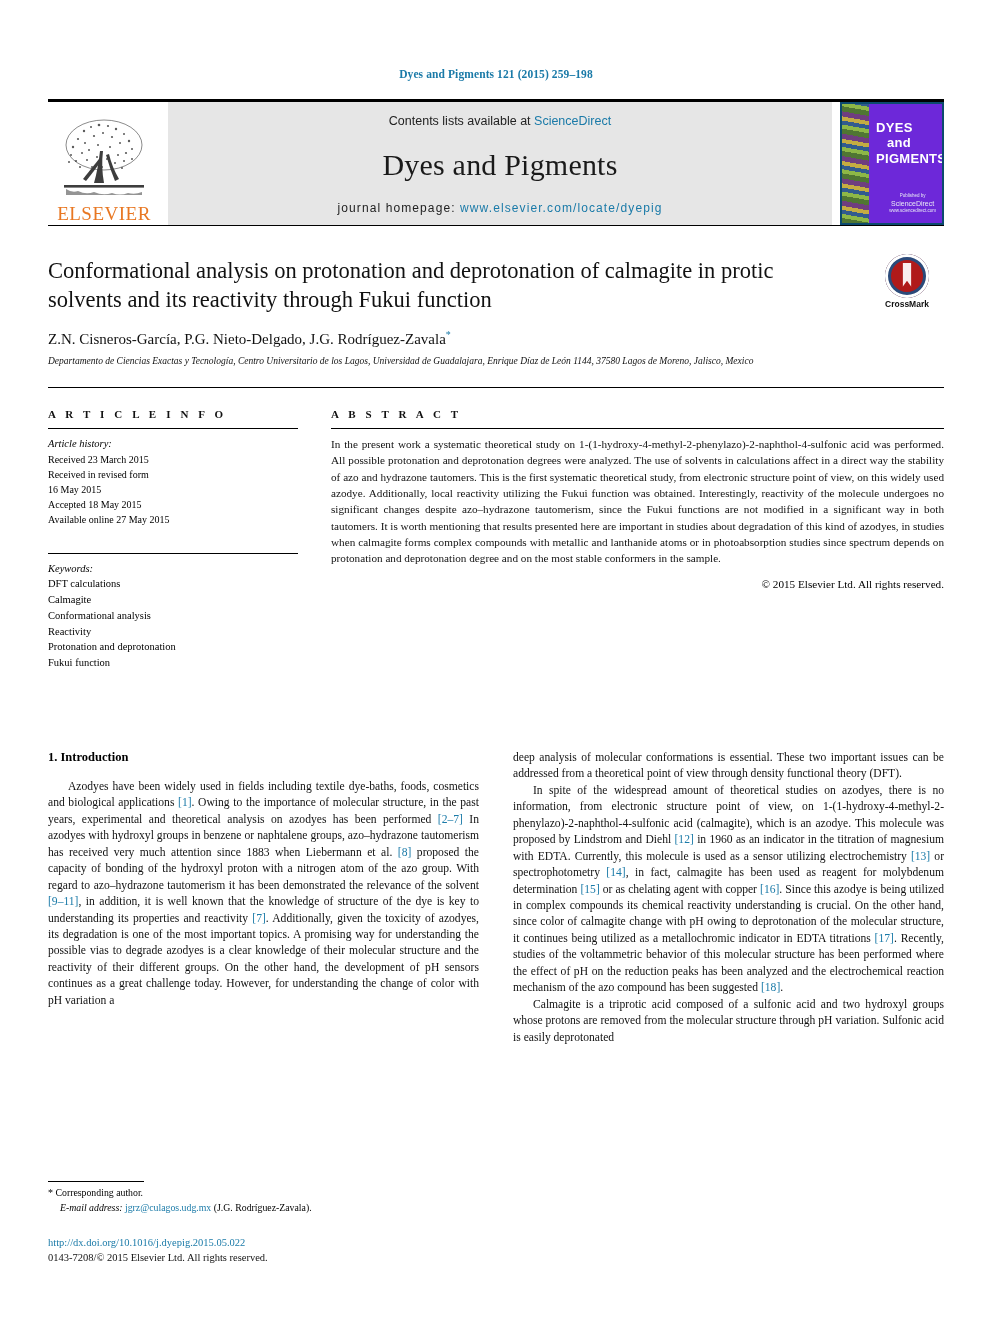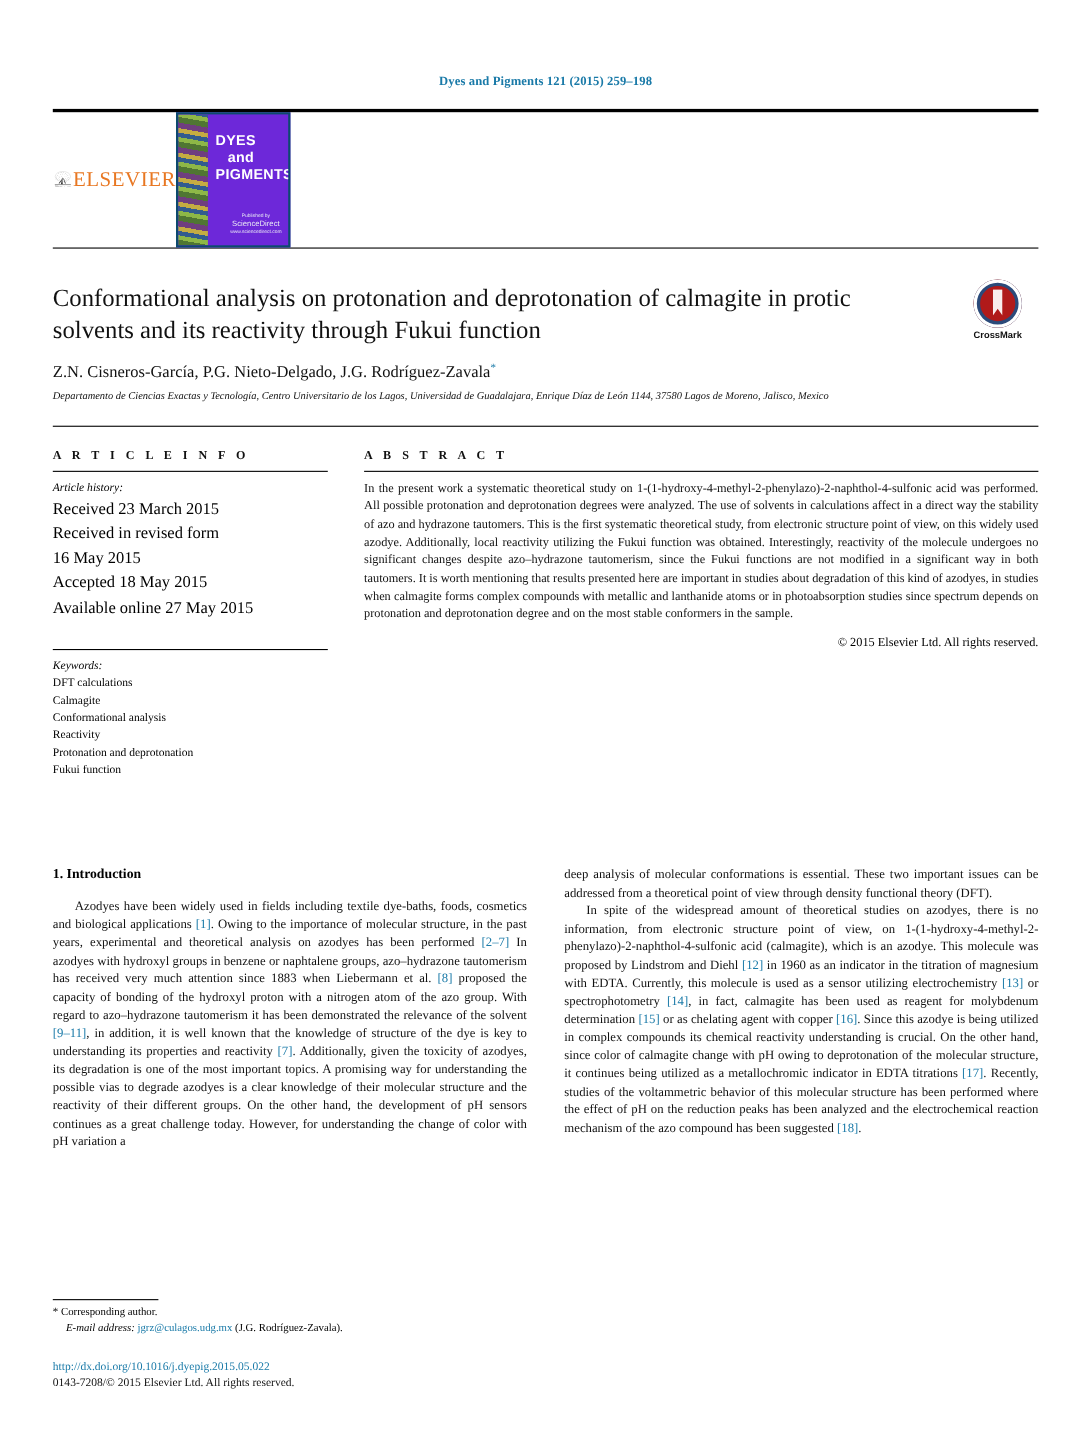--- a/index.html
+++ b/index.html
@@ -43,21 +43,21 @@
   }
   .masthead {
     display: flex;
     align-items: stretch;
     height: 123px;
   }
   .elsevier-logo {
     width: 112px;
     flex: 0 0 112px;
     display: flex;
-    flex-direction: row;
+    flex-direction: column;
     align-items: center;
     justify-content: flex-end;
     padding-bottom: 2px;
     box-sizing: border-box;
   }
   .tree-svg { display:block; }
   .elsevier-word {
     font-family: "Liberation Serif", serif;
     font-size: 19px;
     letter-spacing: 0.5px;
@@ -227,21 +227,21 @@
     border-top: 1.2px solid #000;
     margin-top: 8px;
     padding-top: 7px;
   }
   .meta-label {
     font-style: italic;
     font-size: 10.5px;
     line-height: 1.5;
   }
   .meta-line {
-    font-size: 15px;
+    font-size: 10px;
     line-height: 1.5;
   }
   .kw-block { margin-top: 26px; padding-top: 7px; border-top: 1.2px solid #000; }
   .kw { font-size: 10.5px; line-height: 1.5; }
 
   .abstract-body {
     font-size: 11.2px;
     line-height: 1.46;
     text-align: justify;
     color: #111;
@@ -346,20 +346,29 @@
           <path d="M46 36 q-2 18 -6 32 l10 0 q-3 -16 -1 -32 z"></path>
           <path d="M52 40 q4 14 9 26 l4 -2 q-7 -12 -10 -25 z"></path>
           <path d="M45 44 q-8 10 -16 20 l3 2 q9 -11 15 -20 z"></path>
           <rect x="10" y="70" width="80" height="2.6"></rect>
           <path d="M12 74 q6 4 12 2 q8 4 16 1 q9 4 18 1 q8 3 16 0 q7 2 14 -1 l0 3 l-76 0 z" opacity="0.55"></path>
         </g>
       </svg>
       <div class="elsevier-word">ELSEVIER</div>
     </div>
 
+    <div class="masthead-center">
+      <div class="contents-line">
+        <span>Contents lists available at </span><span class="sd-link">ScienceDirect</span>
+      </div>
+      <div class="journal-title">Dyes and Pigments</div>
+      <div class="homepage-line">
+        <span>journal homepage: </span><span class="hp-link">www.elsevier.com/locate/dyepig</span>
+      </div>
+    </div>
 
     <div class="cover-thumb">
       <div class="cover-strip"></div>
       <div class="cover-title">
         <div>DYES</div>
         <div class="c2">and</div>
         <div>PIGMENTS</div>
       </div>
       <div class="cover-pub">
         <div>Published by</div>
@@ -422,20 +431,21 @@
     <div class="bcol">
       <div class="sec-title">1.  Introduction</div>
       <p class="body-p"><span>Azodyes have been widely used in fields including textile dye-baths, foods, cosmetics and biological applications </span><span class="ref">[1]</span><span>. Owing to the importance of molecular structure, in the past years, experimental and theoretical analysis on azodyes has been performed </span><span class="ref">[2–7]</span><span> In azodyes with hydroxyl groups in benzene or naphtalene groups, azo–hydrazone tautomerism has received very much attention since 1883 when Liebermann et al. </span><span class="ref">[8]</span><span> proposed the capacity of bonding of the hydroxyl proton with a nitrogen atom of the azo group. With regard to azo–hydrazone tautomerism it has been demonstrated the relevance of the solvent </span><span class="ref">[9–11]</span><span>, in addition, it is well known that the knowledge of structure of the dye is key to understanding its properties and reactivity </span><span class="ref">[7]</span><span>. Additionally, given the toxicity of azodyes, its degradation is one of the most important topics. A promising way for understanding the possible vias to degrade azodyes is a clear knowledge of their molecular structure and the reactivity of their different groups. On the other hand, the development of pH sensors continues as a great challenge today. However, for understanding the change of color with pH variation a</span></p>
     </div>
 
     <div class="bgap"></div>
 
     <div class="bcol">
       <p class="body-p noindent">deep analysis of molecular conformations is essential. These two important issues can be addressed from a theoretical point of view through density functional theory (DFT).</p>
       <p class="body-p"><span>In spite of the widespread amount of theoretical studies on azodyes, there is no information, from electronic structure point of view, on 1-(1-hydroxy-4-methyl-2-phenylazo)-2-naphthol-4-sulfonic acid (calmagite), which is an azodye. This molecule was proposed by Lindstrom and Diehl </span><span class="ref">[12]</span><span> in 1960 as an indicator in the titration of magnesium with EDTA. Currently, this molecule is used as a sensor utilizing electrochemistry </span><span class="ref">[13]</span><span> or spectrophotometry </span><span class="ref">[14]</span><span>, in fact, calmagite has been used as reagent for molybdenum determination </span><span class="ref">[15]</span><span> or as chelating agent with copper </span><span class="ref">[16]</span><span>. Since this azodye is being utilized in complex compounds its chemical reactivity understanding is crucial. On the other hand, since color of calmagite change with pH owing to deprotonation of the molecular structure, it continues being utilized as a metallochromic indicator in EDTA titrations </span><span class="ref">[17]</span><span>. Recently, studies of the voltammetric behavior of this molecular structure has been performed where the effect of pH on the reduction peaks has been analyzed and the electrochemical reaction mechanism of the azo compound has been suggested </span><span class="ref">[18]</span><span>.</span></p>
+      <p class="body-p">Calmagite is a triprotic acid composed of a sulfonic acid and two hydroxyl groups whose protons are removed from the molecular structure through pH variation. Sulfonic acid is easily deprotonated</p>
     </div>
   </div>
 
   <div class="footnote-zone">
     <div class="fn-rule"></div>
     <div class="fn-line">
       <span class="star">*</span>
       <span>Corresponding author.</span>
     </div>
     <div class="fn-line" style="padding-left:12px">

